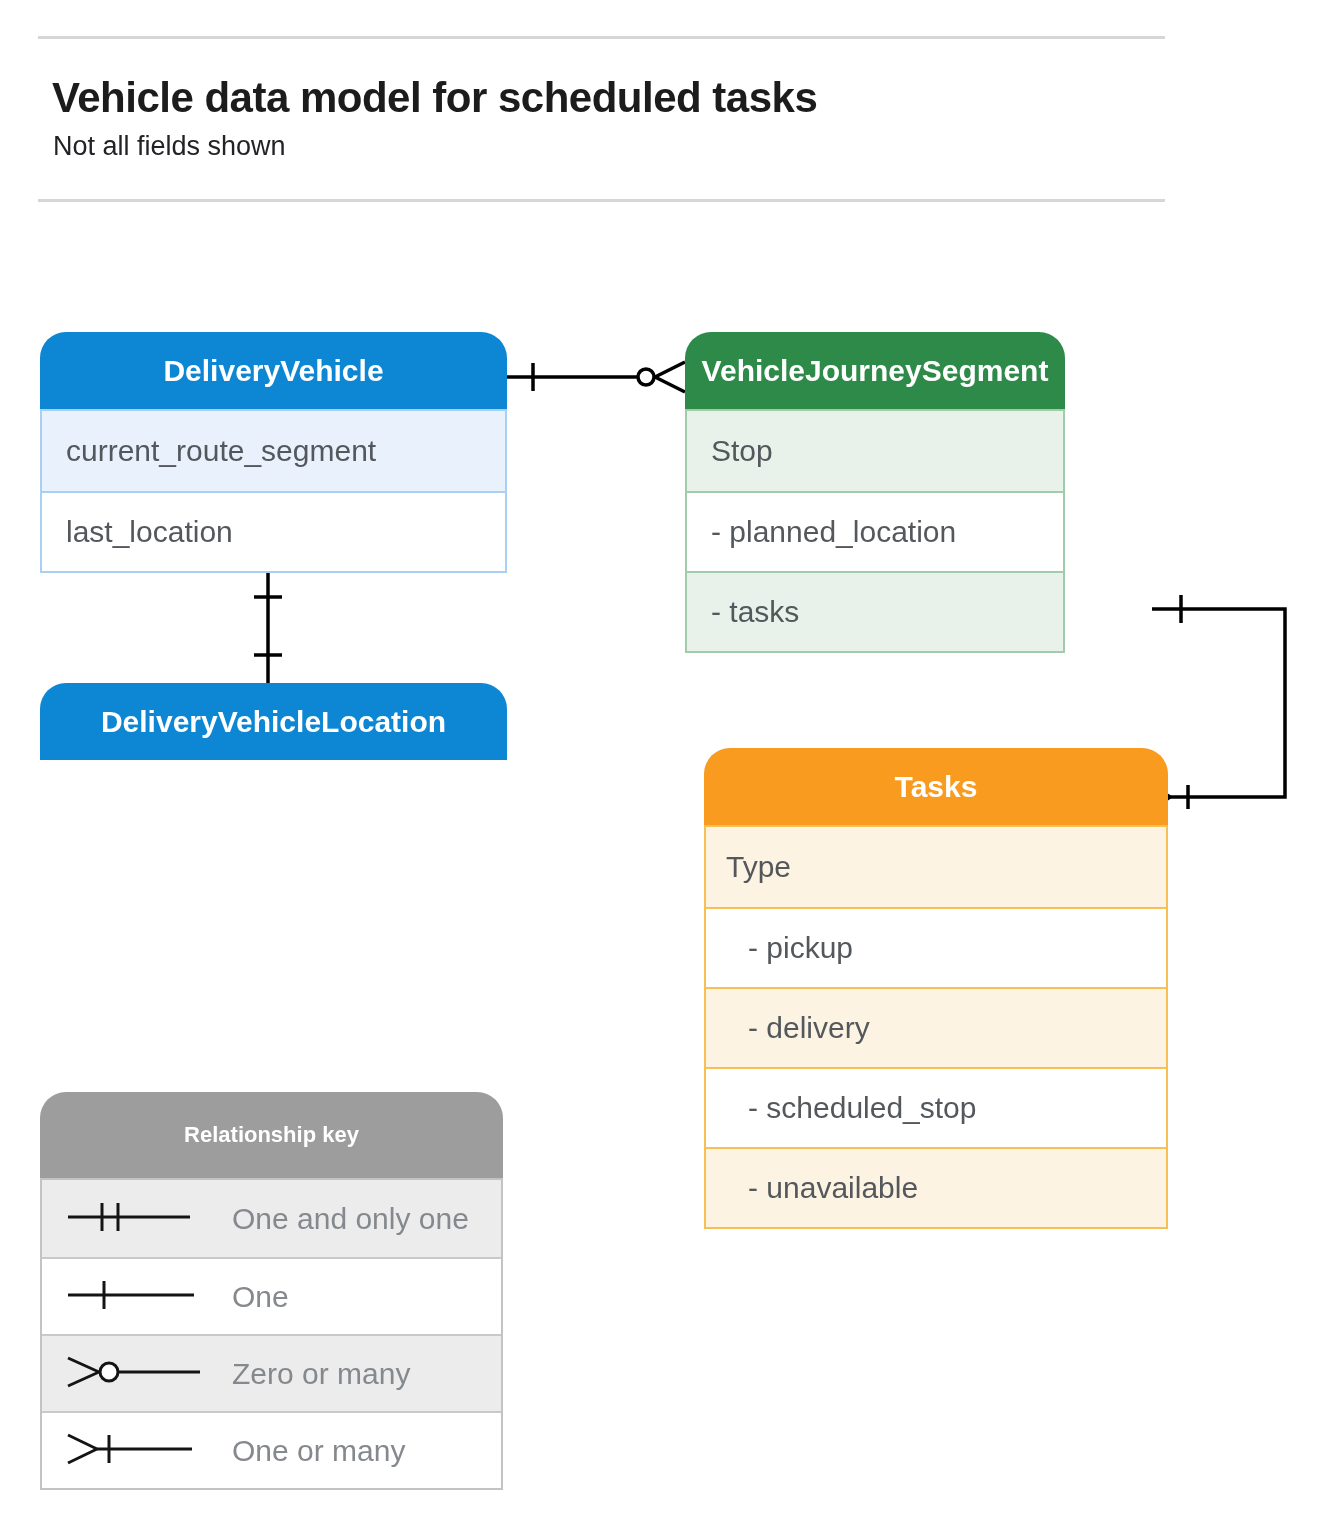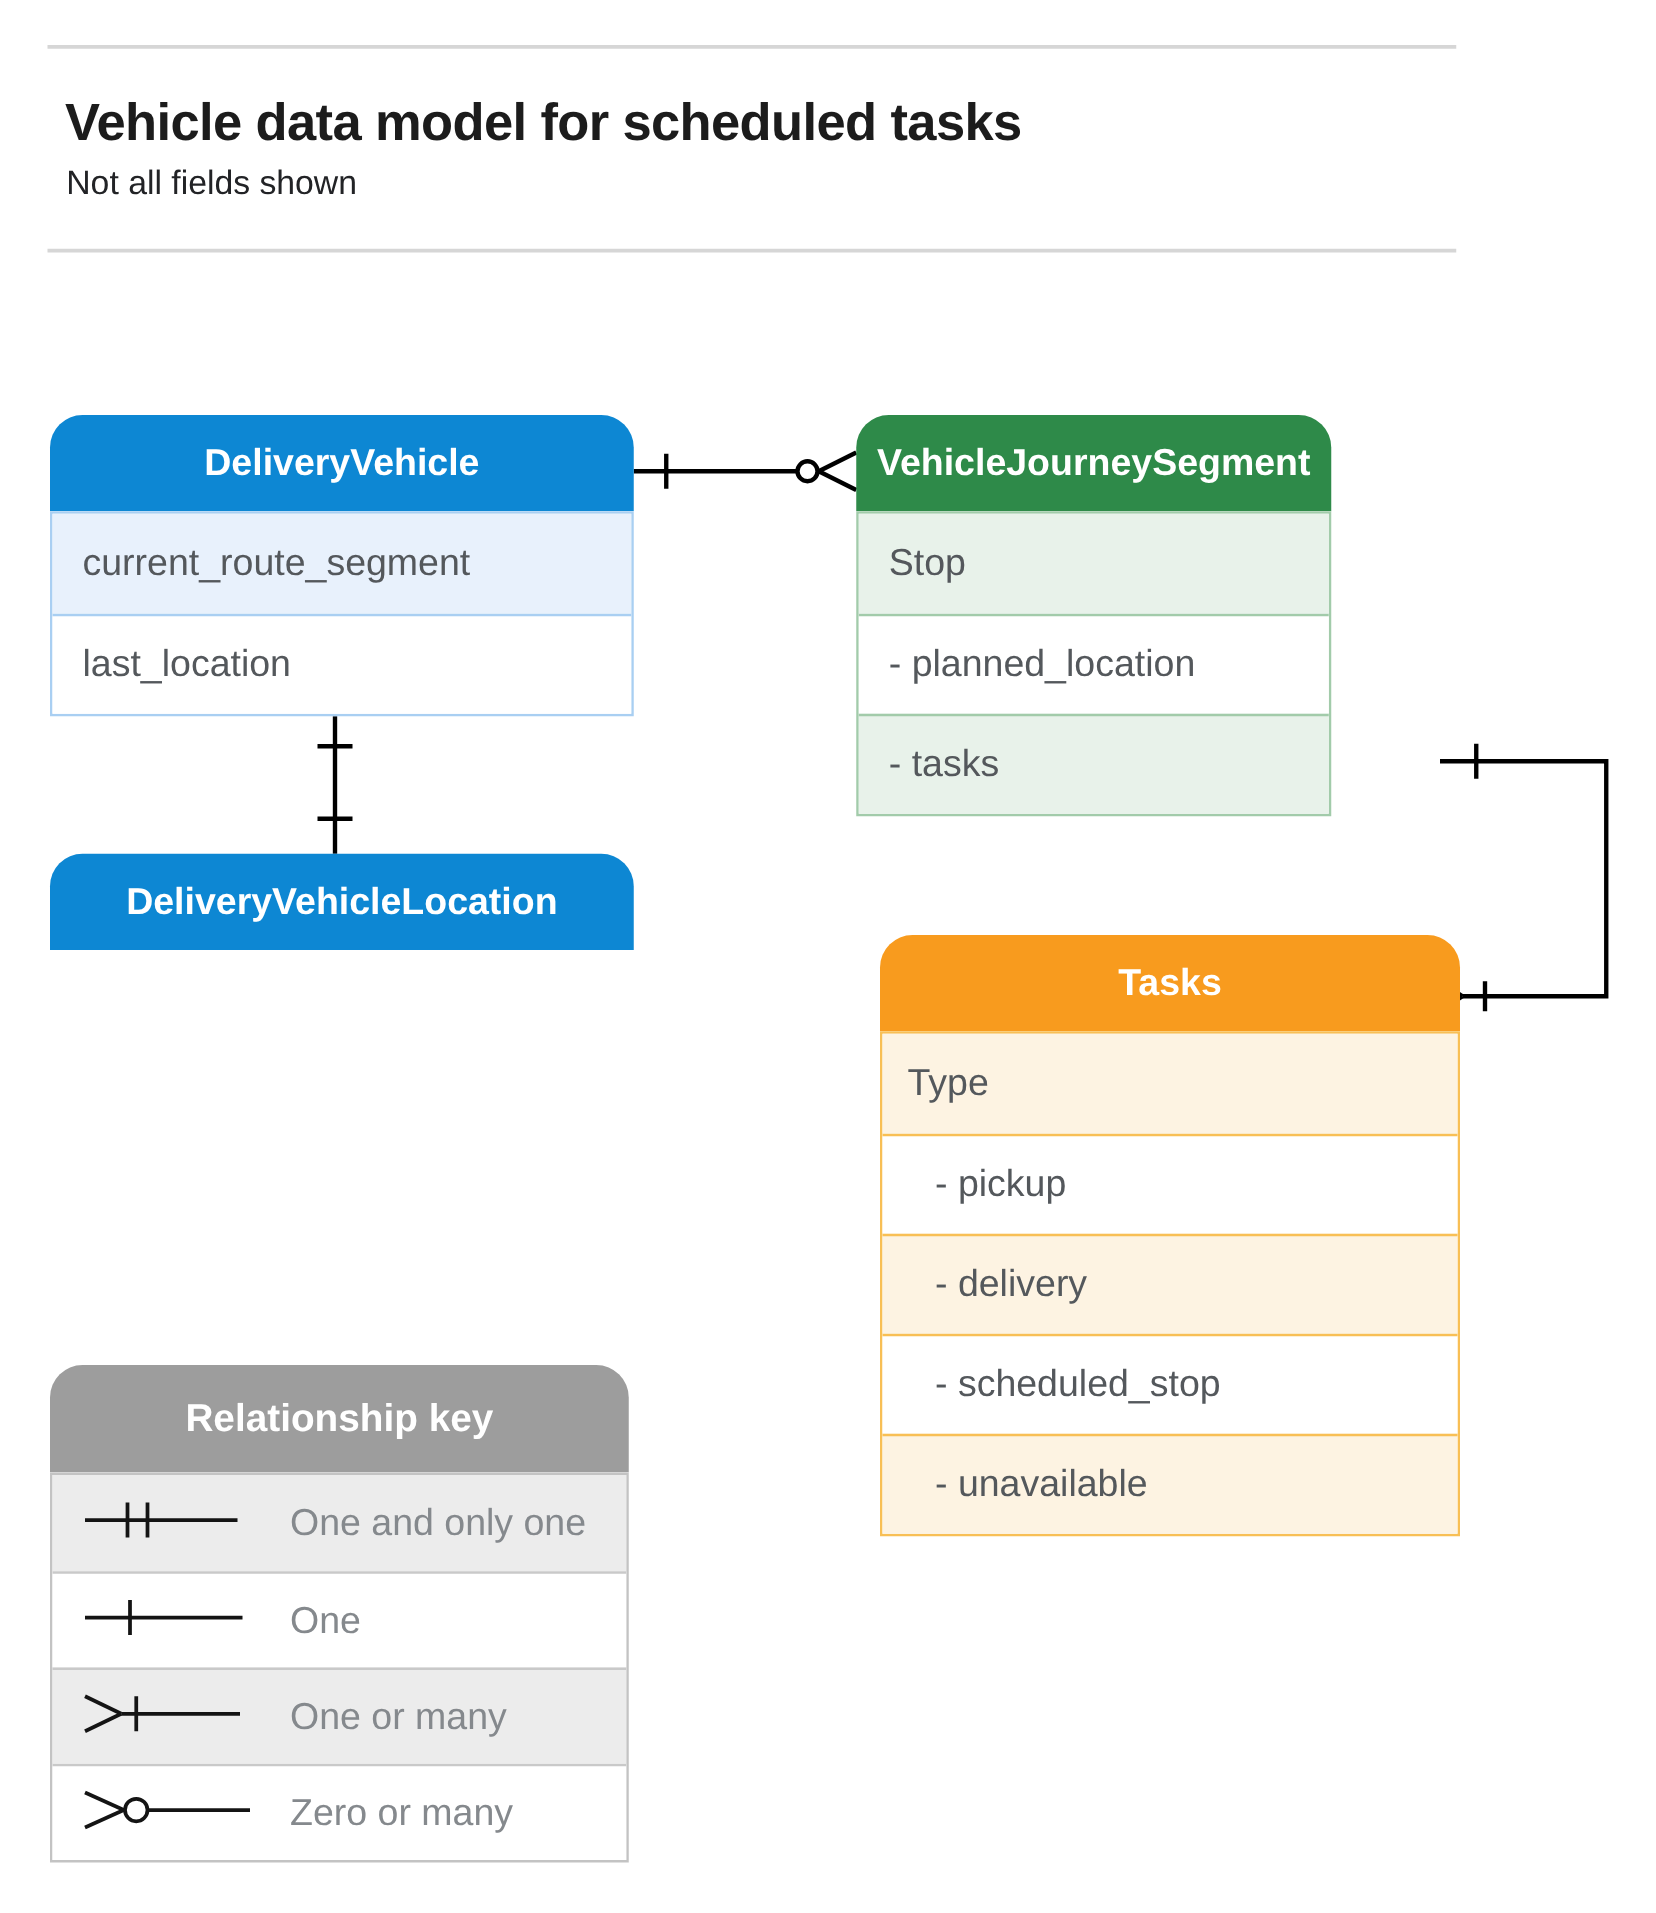--- a/index.html
+++ b/index.html
@@ -31,21 +31,21 @@
   .erow.tight{padding-left:20px;}
 
   .blue{--hd:#0d87d3;--tint:#e8f1fc;--bd:#a9cff2;}
   .green{--hd:#2e8a49;--tint:#e8f2ea;--bd:#a2cbaa;}
   .orange{--hd:#f89b1e;--tint:#fdf3e2;--bd:#f8bf55;}
 
   
   .key{position:absolute;}
   .key-header{
     height:86px;border-radius:26px 26px 0 0;display:flex;align-items:center;justify-content:center;
-    background:#9d9d9d;color:#ffffff;font-size:31px;font-weight:700;
+    background:#9d9d9d;color:#ffffff;font-size:22px;font-weight:700;
   }
   .key-body{border:2px solid #c3c3c3;background:#ffffff;}
   .krow{
     height:77px;display:flex;align-items:center;box-sizing:border-box;background:#ffffff;
     border-top:2px solid #c9c9c9;
   }
   .krow:first-child{border-top:none;}
   .krow:nth-child(odd){background:#ececec;}
   .ksym{width:170px;padding-left:20px;flex:0 0 auto;}
   .klabel{font-size:30px;color:#85898d;}
@@ -144,37 +144,37 @@
             <line x1="6" y1="22" x2="132" y2="22"></line>
             <line x1="42" y1="8" x2="42" y2="36"></line>
           </svg>
         </span>
         <span class="klabel">One</span>
       </div>
 
       <div class="krow">
         <span class="ksym">
           <svg width="150" height="44" viewBox="0 0 150 44" stroke="#141414" stroke-width="3" fill="none">
+            <line x1="6" y1="8" x2="37" y2="22"></line>
+            <line x1="6" y1="36" x2="37" y2="22"></line>
+            <circle cx="47" cy="22" r="9" fill="#ffffff"></circle>
+            <line x1="57" y1="22" x2="138" y2="22"></line>
+          </svg>
+        </span>
+        <span class="klabel">Zero or many</span>
+      </div>
+
+      <div class="krow">
+        <span class="ksym">
+          <svg width="150" height="44" viewBox="0 0 150 44" stroke="#141414" stroke-width="3" fill="none">
             <line x1="6" y1="8" x2="35" y2="22"></line>
             <line x1="6" y1="36" x2="35" y2="22"></line>
             <line x1="35" y1="22" x2="130" y2="22"></line>
             <line x1="47" y1="8" x2="47" y2="36"></line>
           </svg>
         </span>
         <span class="klabel">One or many</span>
       </div>
 
-      <div class="krow">
-        <span class="ksym">
-          <svg width="150" height="44" viewBox="0 0 150 44" stroke="#141414" stroke-width="3" fill="none">
-            <line x1="6" y1="8" x2="37" y2="22"></line>
-            <line x1="6" y1="36" x2="37" y2="22"></line>
-            <circle cx="47" cy="22" r="9" fill="#ffffff"></circle>
-            <line x1="57" y1="22" x2="138" y2="22"></line>
-          </svg>
-        </span>
-        <span class="klabel">Zero or many</span>
-      </div>
-
     </div>
   </div>
 
 </div>
 
 </body></html>

